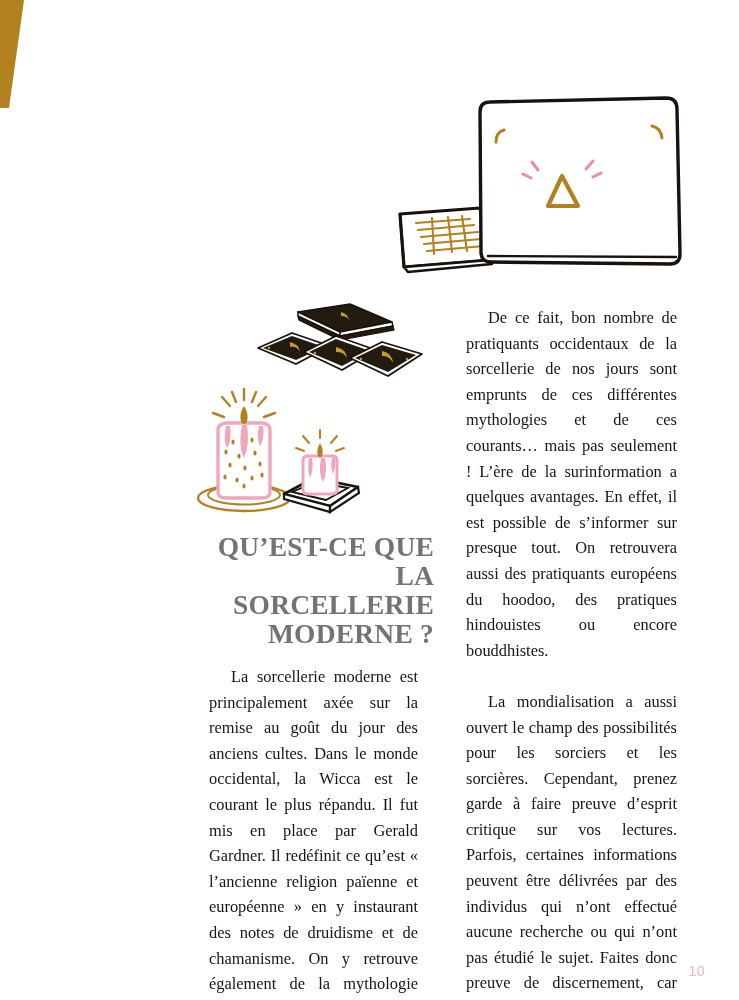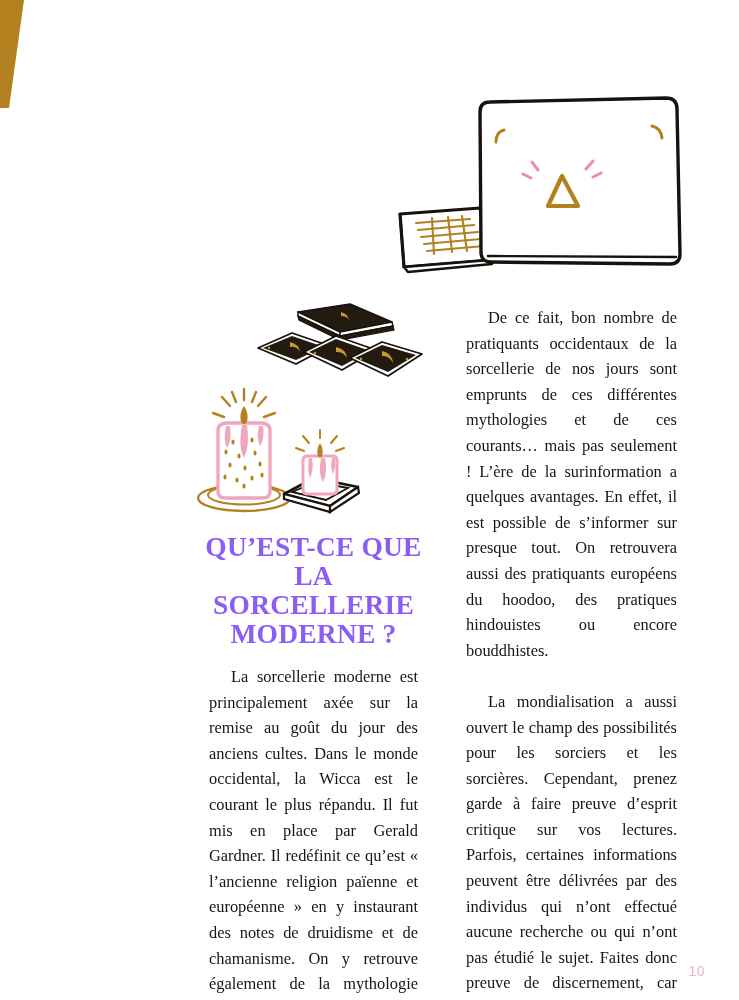--- a/index.html
+++ b/index.html
@@ -54,22 +54,22 @@
   .col p:last-child { text-align: justify; }
 
   
   .col p { text-align-last: left; }
 
   
   .section-heading {
     margin: 0 0 12px 0;
     padding: 0;
     width: 241px;
-    text-align: center;
-    color: #8b5cf6;
+    text-align: right;
+    color: #737373;
     font-family: "Liberation Serif", serif;
     font-weight: bold;
     font-size: 27.5px;
     line-height: 29px;
     letter-spacing: 0.2px;
     text-transform: uppercase;
   }
 
   
   .page-number {

